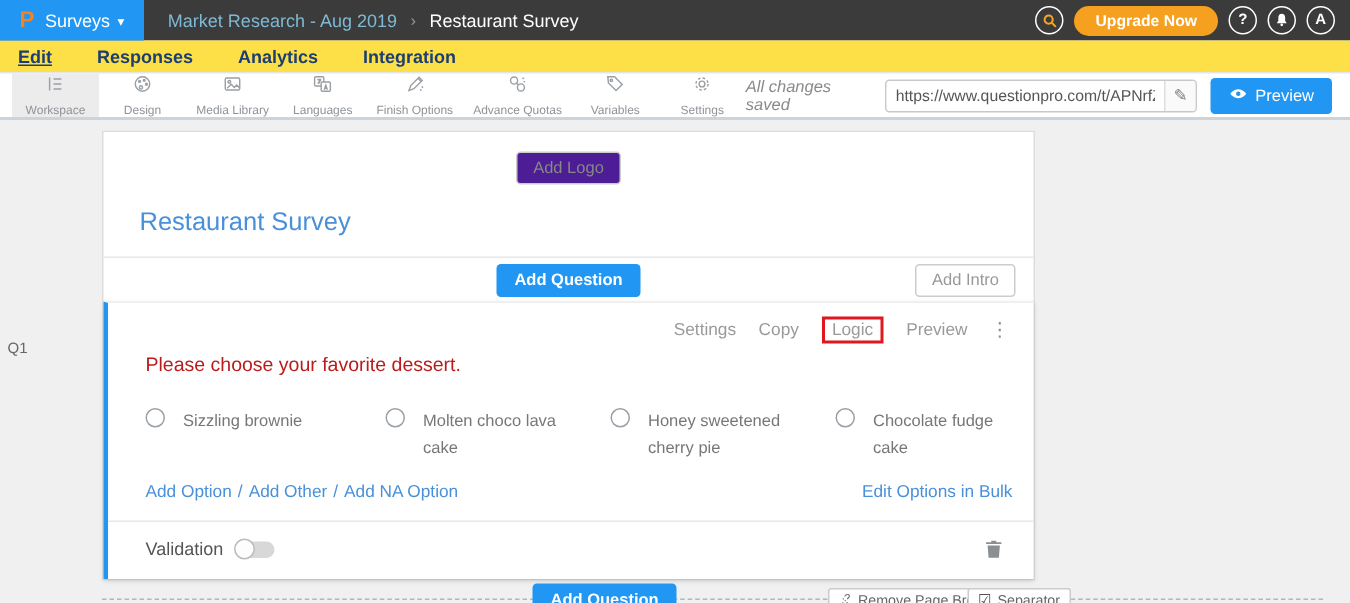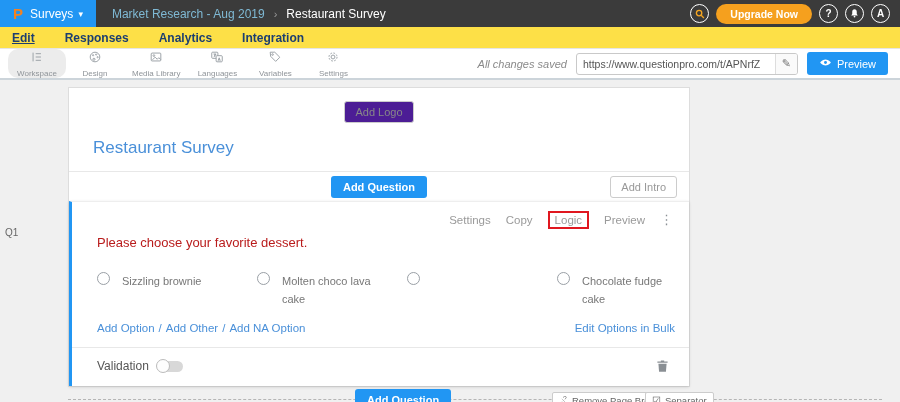--- a/index.html
+++ b/index.html
@@ -22,21 +22,21 @@
   
   .nav { display:flex; align-items:center; height:22px; background:#fde047; padding:0 12px; border-bottom:1px solid #e5e5e5; }
   .nav-tab { font-size:12px; font-weight:bold; color:#1c3e70; margin-right:30px; cursor:pointer; }
   .nav-tab.active { text-decoration:underline; }
   .nav-right { margin-left:auto; display:flex; align-items:center; gap:34px; padding-right:8px; }
   .nav-right .nr { font-size:11.5px; font-weight:bold; color:#2d6da3; cursor:pointer; }
   .tools-caret { font-size:8px; }
 
   
   .toolbar { display:flex; align-items:stretch; height:31px; background:#fff; border-bottom:2px solid #ccd4da; }
-  .tool-item { display:flex; flex-direction:column; align-items:center; justify-content:center; padding:2px 8px; min-width:58px; cursor:pointer;border-radius:10px; }
+  .tool-item { display:flex; flex-direction:column; align-items:center; justify-content:center; padding:2px 8px; min-width:58px; cursor:pointer; }
   .tool-item.active { background:#ececec; margin-left:8px; }
   .tool-item svg { width:14px; height:14px; stroke:#9aa0a6; fill:none; stroke-width:1.1; }
   .tool-label { font-size:8px; color:#8f9499; margin-top:1px; white-space:nowrap; }
   .toolbar-right { margin-left:auto; display:flex; align-items:center; gap:9px; padding-right:12px; }
   .autosave { font-style:italic; font-size:11px; color:#8a8a8a; }
   .url-wrap { display:flex; align-items:center; border:1px solid #c9c9c9; border-radius:3px; height:22px; background:#fff; overflow:hidden; }
   .url-input { border:none; outline:none; width:198px; font-size:10.5px; color:#555; padding:0 6px; font-family:"Liberation Sans", sans-serif; }
   .url-edit { width:22px; height:22px; display:flex; align-items:center; justify-content:center; border-left:1px solid #ddd; color:#777; font-size:11px; cursor:pointer; background:#fafafa; }
   .preview-btn { display:flex; align-items:center; gap:5px; background:#2196f3; color:#fff; font-size:11px; padding:4px 12px; border-radius:3px; border:none; cursor:pointer; }
 
@@ -157,20 +157,37 @@
     <span><svg viewBox="0 0 16 16">
           <rect x="2" y="2.5" width="7" height="7" rx="1"></rect>
           <path d="M4 4.6h3M5.5 4.6v3M4.3 7.6c1.2-.5 2-1.5 2.4-3"></path>
           <rect x="7" y="6.5" width="7" height="7" rx="1" fill="#fff"></rect>
           <path d="M9.3 12.3l1.2-3.4 1.2 3.4M9.7 11.2h1.6"></path>
         </svg></span>
     <span class="tool-label">Languages</span>
   </div>
   <div class="tool-item">
     <span><svg viewBox="0 0 16 16">
+          <path d="M3 13l1.4-3.8 6.3-6.3 2.4 2.4-6.3 6.3z"></path>
+          <path d="M9.9 3.7l2.4 2.4"></path>
+          <path d="M13 9.8l.5 1.3M11.4 12.4l1.3.5"></path>
+        </svg></span>
+    <span class="tool-label">Finish Options</span>
+  </div>
+  <div class="tool-item">
+    <span><svg viewBox="0 0 16 16">
+          <circle cx="5.4" cy="5.4" r="2.7"></circle>
+          <circle cx="10.6" cy="10.6" r="2.7"></circle>
+          <path d="M7.3 7.3l1.4 1.4"></path>
+          <path d="M11.8 4.2l1-1M12.6 6.2h1.2"></path>
+        </svg></span>
+    <span class="tool-label">Advance Quotas</span>
+  </div>
+  <div class="tool-item">
+    <span><svg viewBox="0 0 16 16">
           <path d="M2.5 2.5h5.2l5.8 5.8-4.7 4.7-5.8-5.8z"></path>
           <circle cx="5.2" cy="5.2" r=".9"></circle>
         </svg></span>
     <span class="tool-label">Variables</span>
   </div>
   <div class="tool-item">
     <span><svg viewBox="0 0 16 16">
           <circle cx="8" cy="8" r="2.2"></circle>
           <circle cx="8" cy="8" r="4.6" stroke-dasharray="2 1.6"></circle>
         </svg></span>
@@ -222,20 +239,21 @@
         <div class="q-option">
           <span class="radio"></span>
           <span class="opt-label">Sizzling brownie</span>
         </div>
         <div class="q-option">
           <span class="radio"></span>
           <span class="opt-label">Molten choco lava cake</span>
         </div>
         <div class="q-option">
           <span class="radio"></span>
+          <span class="opt-label">Honey sweetened cherry pie</span>
         </div>
         <div class="q-option">
           <span class="radio"></span>
           <span class="opt-label">Chocolate fudge cake</span>
         </div>
       </div>
       <div class="q-links">
         <span class="q-link">Add Option</span>
         <span class="link-sep">/</span>
         <span class="q-link">Add Other</span>

